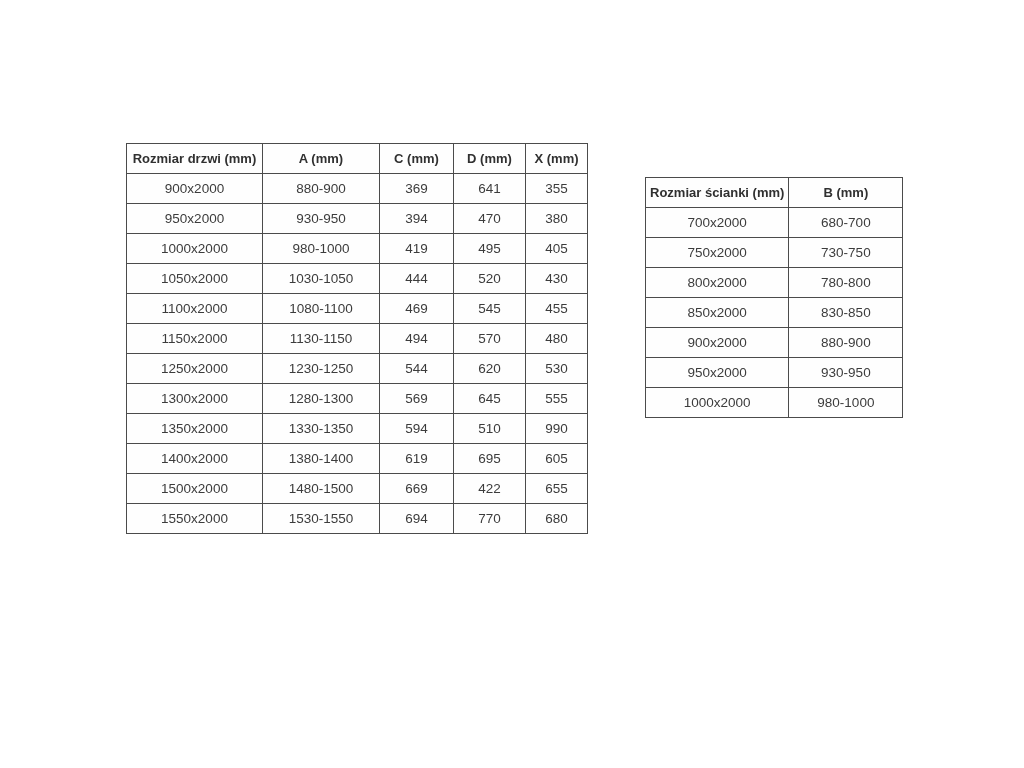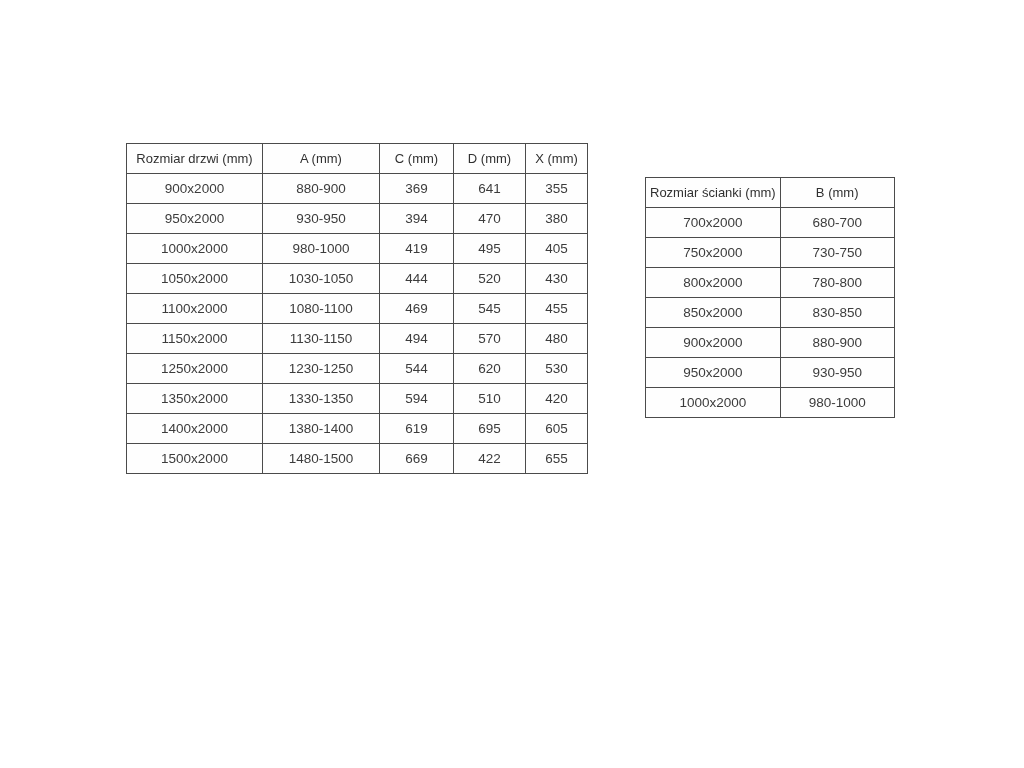--- a/index.html
+++ b/index.html
@@ -29,21 +29,21 @@
     height: 29px;
     padding: 0 4px;
     text-align: center;
     vertical-align: middle;
     font-size: 13.5px;
     color: #3c3c3c;
     white-space: nowrap;
     overflow: hidden;
   }
   table.spec th {
-    font-weight: normal;
+    font-weight: bold;
     color: #303030;
     font-size: 13px;
   }
   
   #door-table col.dc0 { width: 136px; }
   #door-table col.dc1 { width: 117px; }
   #door-table col.dc2 { width: 74px; }
   #door-table col.dc3 { width: 72px; }
   #door-table col.dc4 { width: 62px; }
   
@@ -116,39 +116,53 @@
           <td>480</td>
         </tr>
         <tr>
           <td>1250x2000</td>
           <td>1230-1250</td>
           <td>544</td>
           <td>620</td>
           <td>530</td>
         </tr>
         <tr>
+          <td>1300x2000</td>
+          <td>1280-1300</td>
+          <td>569</td>
+          <td>645</td>
+          <td>555</td>
+        </tr>
+        <tr>
           <td>1350x2000</td>
           <td>1330-1350</td>
           <td>594</td>
           <td>510</td>
-          <td>420</td>
+          <td>990</td>
         </tr>
         <tr>
           <td>1400x2000</td>
           <td>1380-1400</td>
           <td>619</td>
           <td>695</td>
           <td>605</td>
         </tr>
         <tr>
           <td>1500x2000</td>
           <td>1480-1500</td>
           <td>669</td>
           <td>422</td>
           <td>655</td>
+        </tr>
+        <tr>
+          <td>1550x2000</td>
+          <td>1530-1550</td>
+          <td>694</td>
+          <td>770</td>
+          <td>680</td>
         </tr>
       </tbody>
   </table>
 
   <table class="spec" id="wall-table">
     <colgroup>
       <col class="wc0">
         <col class="wc1">
     </colgroup>
     <thead>

